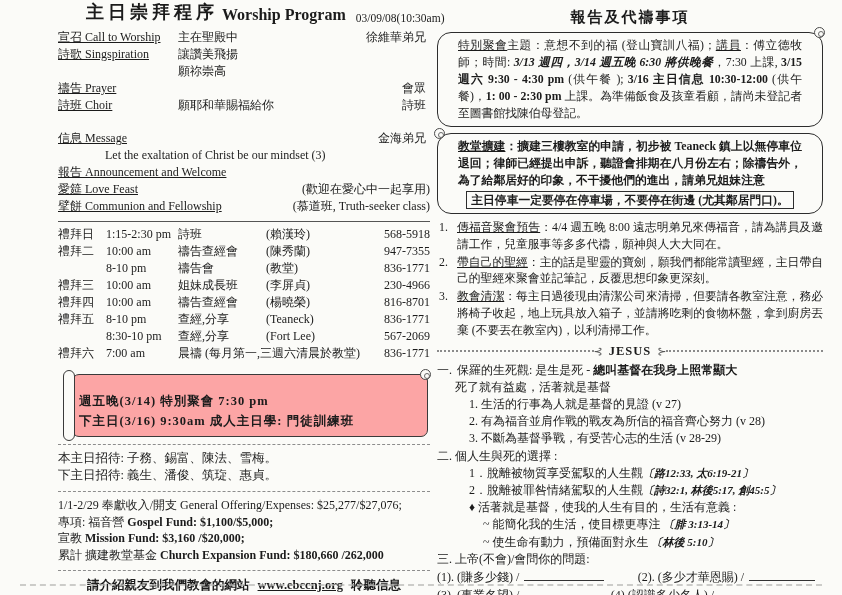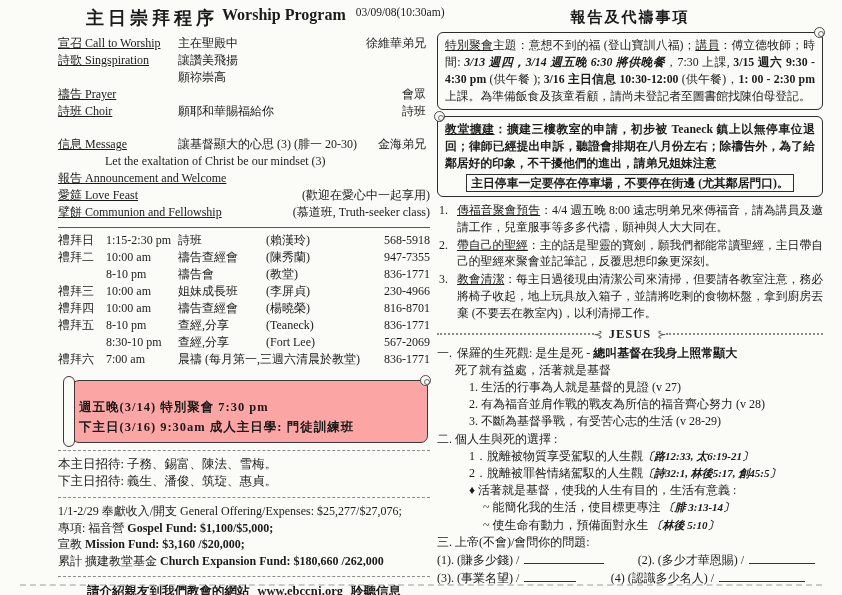--- a/index.html
+++ b/index.html
@@ -8,21 +8,21 @@
     background:#fbfbf8;
     color:#1b1b1b;
     font-family:"Liberation Serif","DejaVu Serif",serif;
     position:relative;
   }
   .col { position:absolute; top:0; }
   .left-col  { left:58px;  width:372px; }
   .right-col { left:437px; width:386px; }
 
   
-  .title-row { margin-top:6px; display:flex; align-items:flex-start; white-space:nowrap; }
+  .title-row { display:flex; align-items:flex-end; white-space:nowrap; }
   .title-cn { font-size:18px; font-weight:bold; letter-spacing:4px; margin-left:28px; }
   .title-en { font-size:16px; font-weight:bold; margin-left:4px; }
   .title-date { font-size:11.5px; margin-left:10px; letter-spacing:0; }
 
   .program { margin-top:5px; font-size:12px; }
   .p-row { display:flex; line-height:17px;justify-content:space-between; }
   .p-label { flex-shrink:0; min-width:120px; }
   .p-label:not(:empty) { text-decoration:underline; }
   .p-content { }
   .p-right { margin-left:auto; padding-right:4px; }
@@ -50,22 +50,22 @@
   .banner .curl { right:-3px; top:-5px; }
 
   .dash-div { border-top:1.3px dashed #8d8d8d; margin:7px 0 5px; }
   .ushers { font-size:12.5px; line-height:17px; }
   .finance { font-size:12px; line-height:16.5px; }
   .website { margin-top:6px; text-align:center; font-size:12.5px; font-weight:bold; }
   .website .url { text-decoration:underline; margin:0 5px; font-family:"Liberation Serif",serif; }
 
   
   .r-header { margin-top:8px; text-align:center; font-size:15px; font-weight:bold; letter-spacing:2px; }
-  .r-box { position:relative; border:1.5px solid #2d2d2d; border-radius:6px;
-    background:#fbfbf8; padding:4px 7px; font-size:11.8px; line-height:17px; text-align:justify; }
+  .r-box { position:relative; border:1.5px solid #2d2d2d; border-radius:14px;
+    background:#fbfbf8; padding:4px 20px; font-size:11.8px; line-height:17px; text-align:justify; }
   .box1 { margin-top:5px; }
   .box1 .curl { right:-3px; top:-6px; }
   .box2 { margin-top:6px;font-weight:bold; }
   .box2 .curl { left:-4px; top:-6px; }
   .inner-box { width:fit-content; margin:2px auto 0; border:1.1px solid #2d2d2d;
     padding:0 4px; line-height:16px; white-space:nowrap; }
 
   .r-list { margin-top:5px; font-size:11.8px; }
   .r-item { display:flex; line-height:16.8px; margin-top:1px; }
   .li-num { width:20px; flex-shrink:0; text-align:left; padding-left:2px; }
@@ -135,21 +135,20 @@
       <span class="p-content"></span>
       <span class="p-right">會眾</span>
     </div>
     <div class="p-row">
       <span class="p-label">詩班 Choir</span>
       <span class="p-content">願耶和華賜福給你</span>
       <span class="p-right">詩班</span>
     </div>
     <div class="p-row p-gap">
       <span class="p-label">信息 Message</span>
-      <span class="p-content">讓基督顯大的心思 (3) (腓一 20-30)</span>
       <span class="p-right">金海弟兄</span>
     </div>
     <div class="p-row p-center">
       <span class="p-content">Let the exaltation of Christ be our mindset (3)</span>
     </div>
     <div class="p-row">
       <span class="p-label">報告 Announcement and Welcome</span>
       <span class="p-content"></span>
     </div>
     <div class="p-row">

